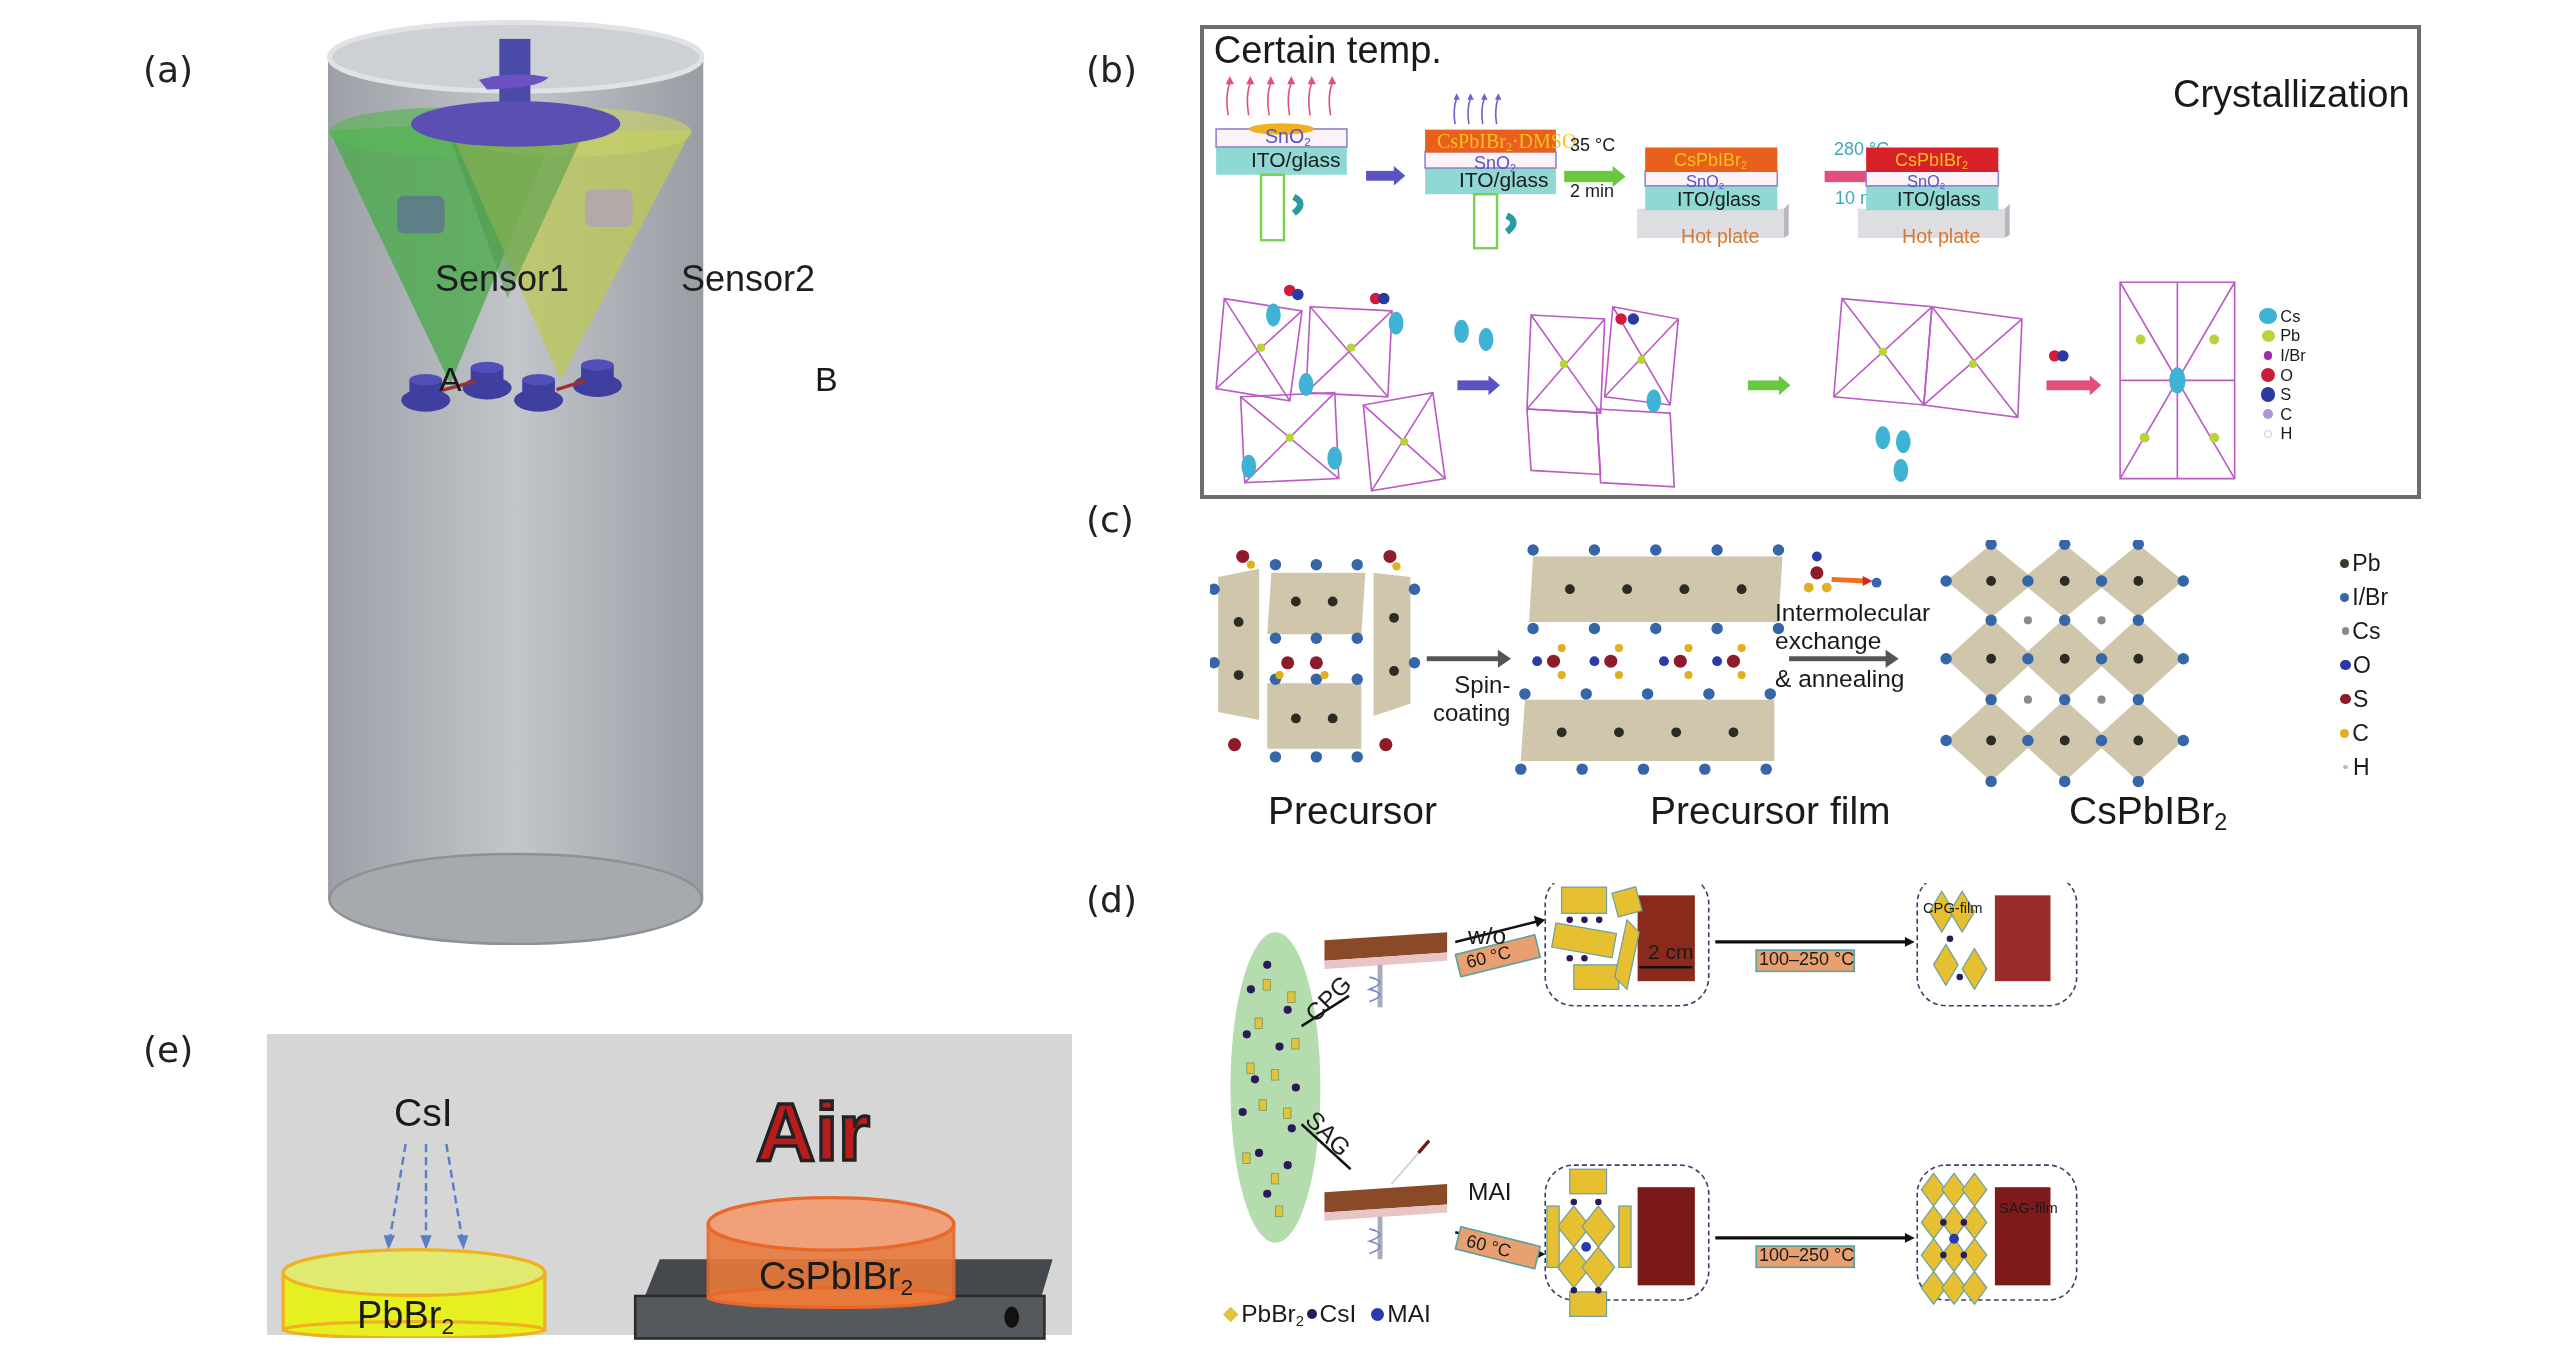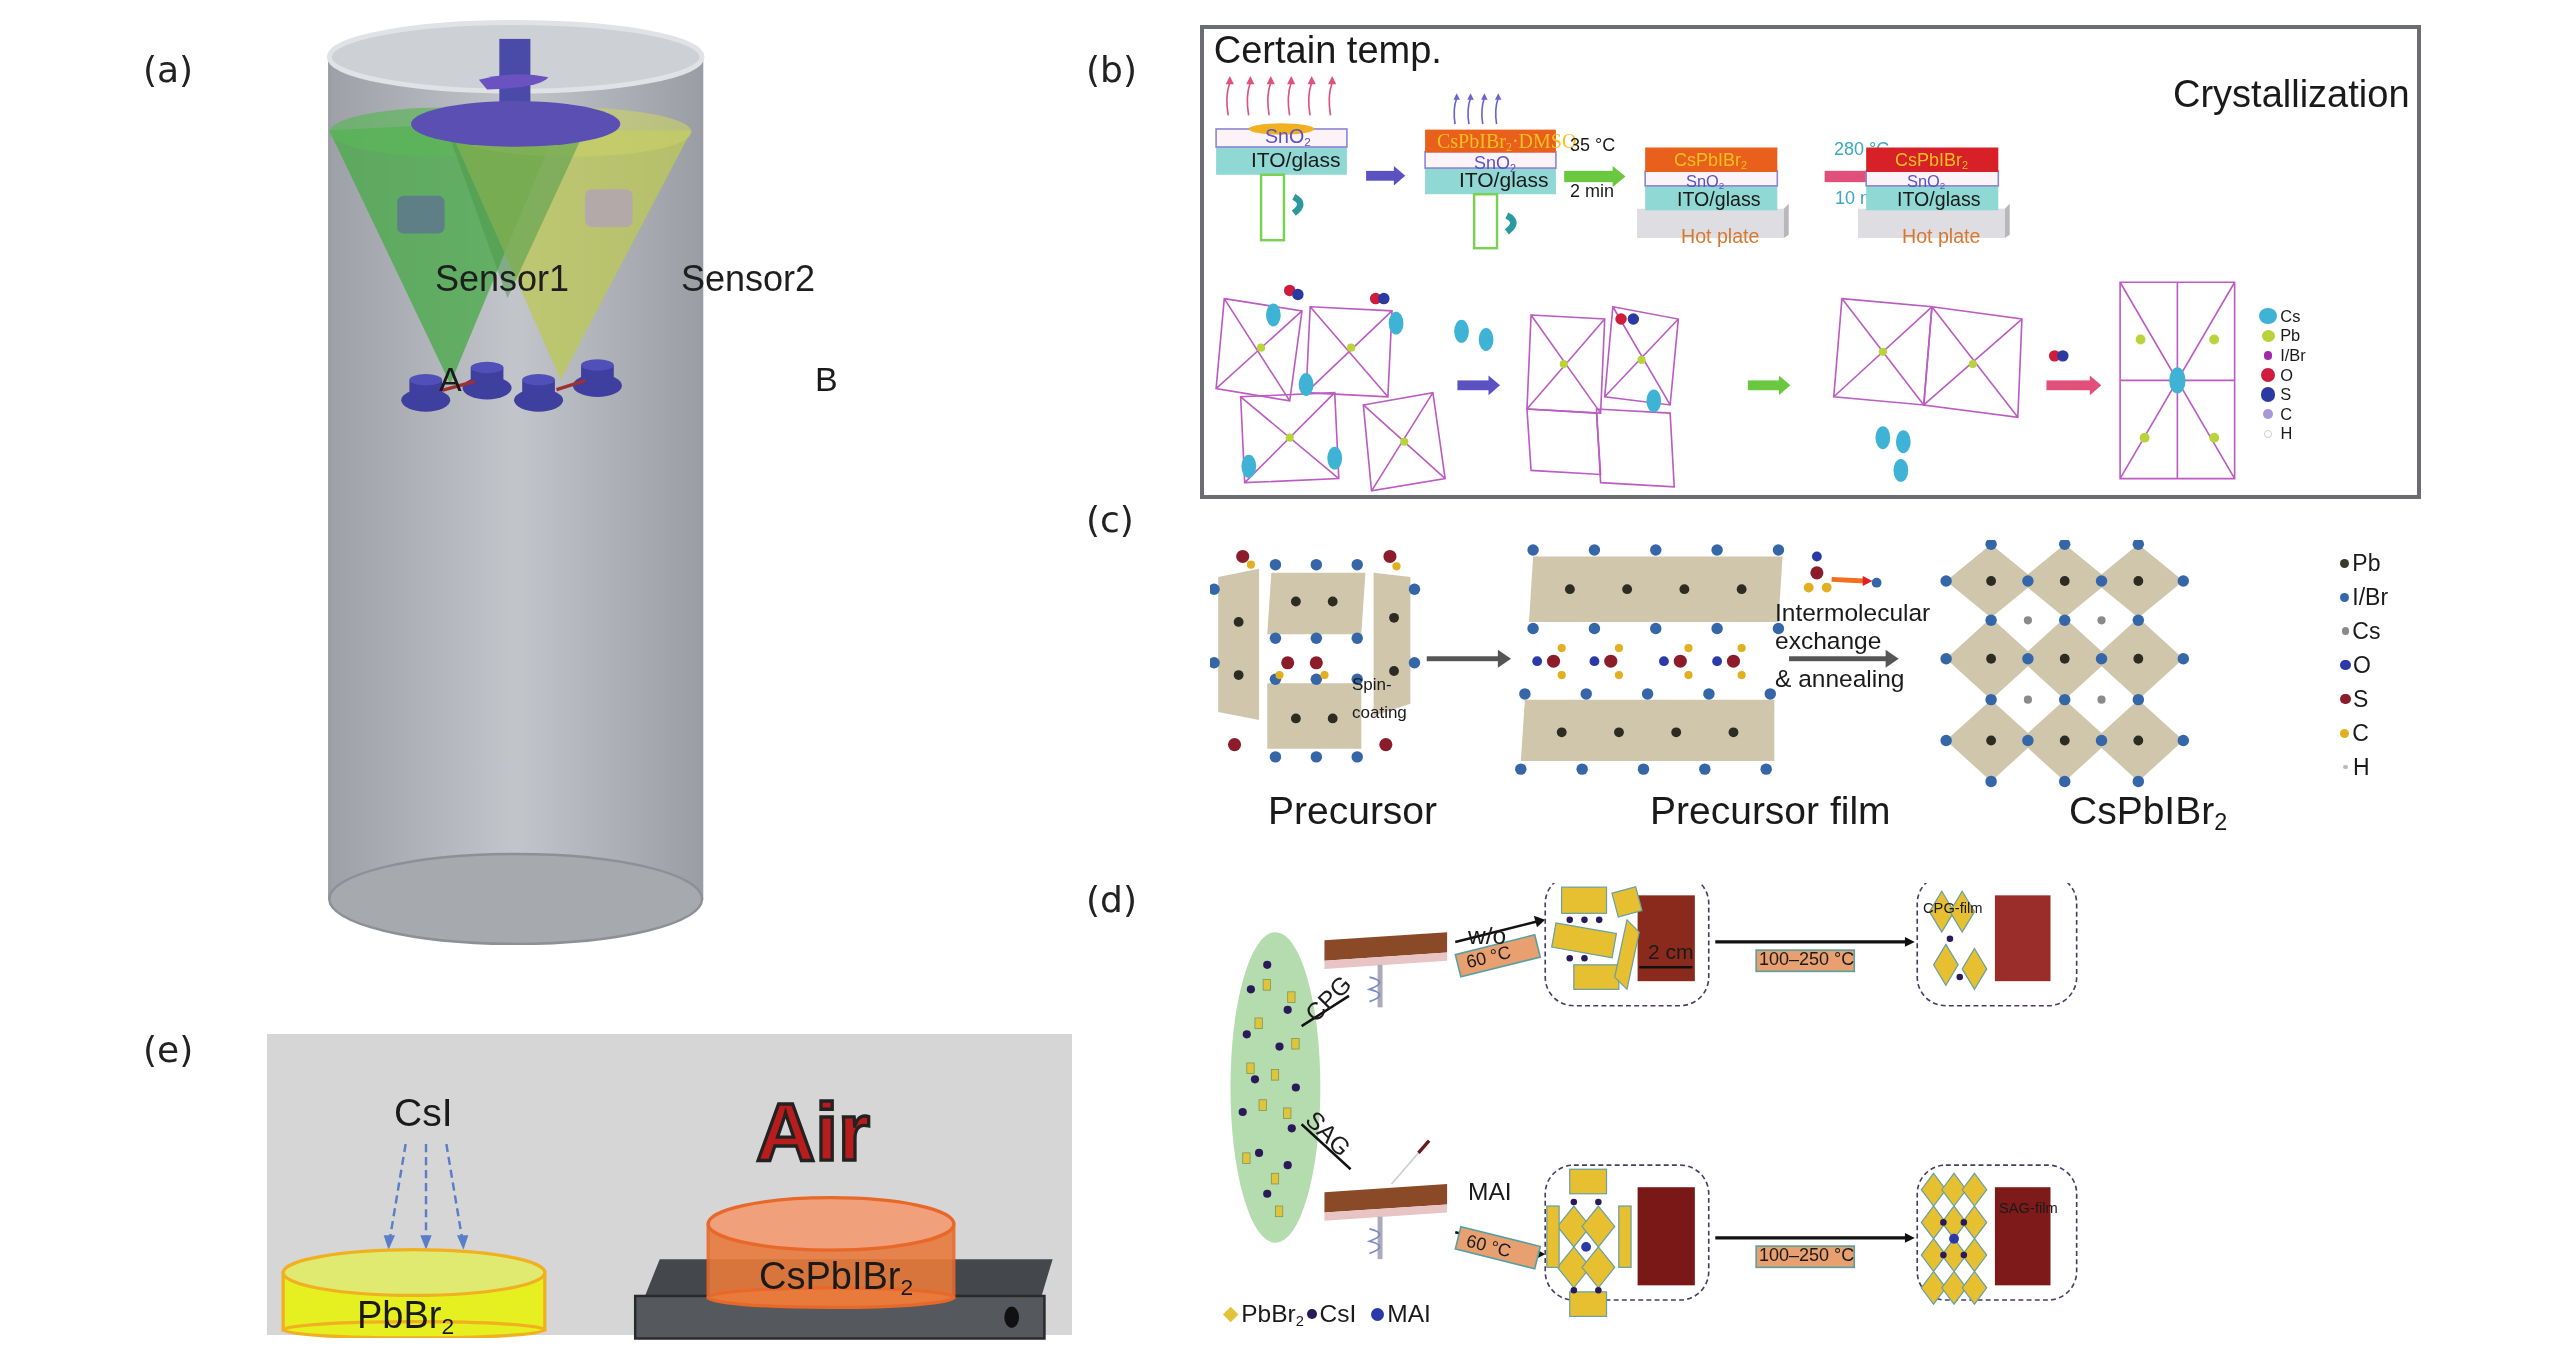--- a/index.html
+++ b/index.html
@@ -465,21 +465,21 @@
         <circle cx="900" cy="245" r="7"></circle>
         <circle cx="1000" cy="245" r="7"></circle>
         <circle cx="1090" cy="245" r="7"></circle>
         <circle cx="1190" cy="245" r="7"></circle>
         <circle cx="955" cy="295" r="7"></circle>
         <circle cx="1045" cy="295" r="7"></circle>
         <circle cx="1135" cy="295" r="7"></circle>
       </g>
   </g>
 </svg>
-<div class="lbl" style="left:1352px; top:671px; font-size:17px; text-align:left; line-height:28px;">
+<div class="lbl" style="left:1433px; top:671px; font-size:24px; text-align:right; line-height:28px;">
     <div>Spin-</div>
     <div>coating</div>
   </div>
 <div class="lbl" style="left:1775px; top:599px; font-size:24.5px; line-height:28px;">
     <div>Intermolecular</div>
     <div>exchange</div>
     <div style="margin-top:10px;">&amp; annealing</div>
   </div>
 <div class="lbl" style="left:1268px; top:789px; font-size:39px;">Precursor</div>
 <div class="lbl" style="left:1650px; top:789px; font-size:39px;">Precursor film</div>

